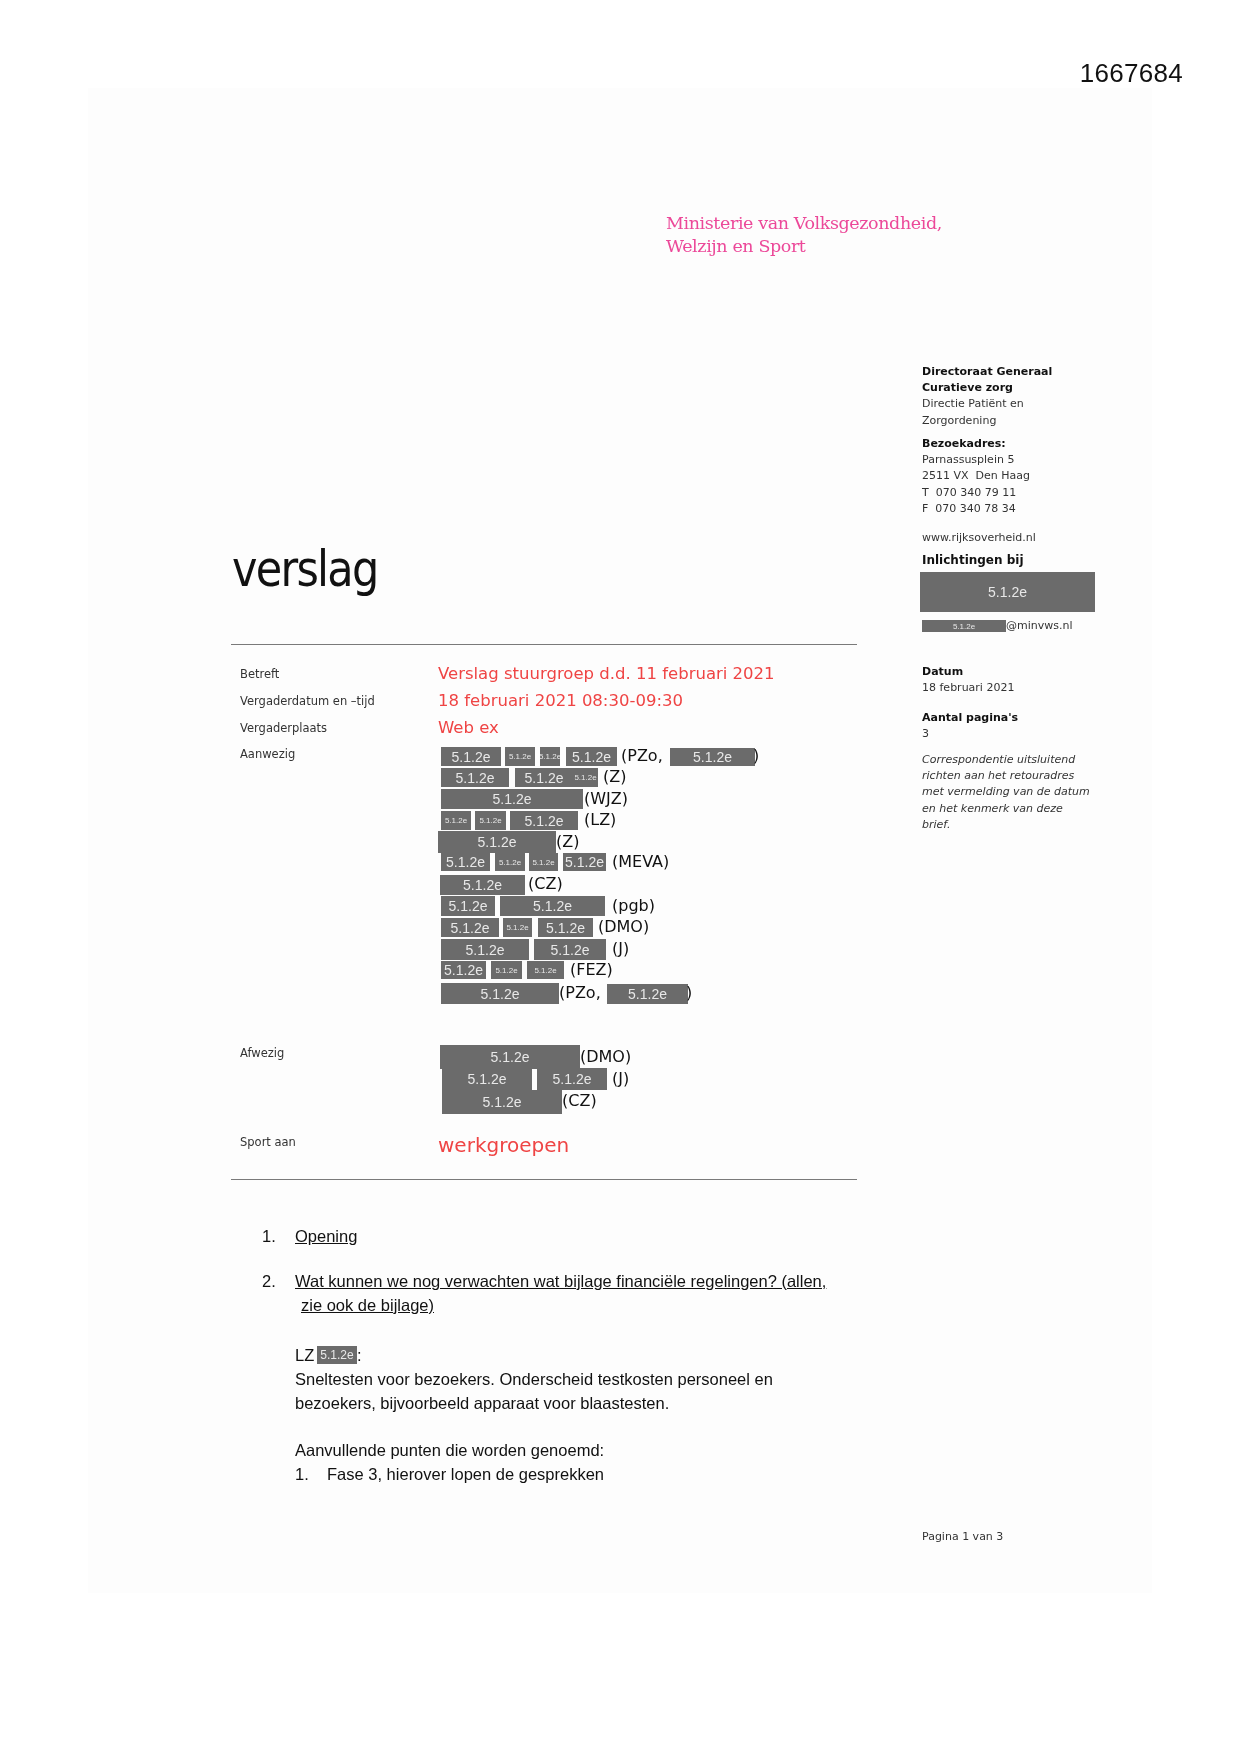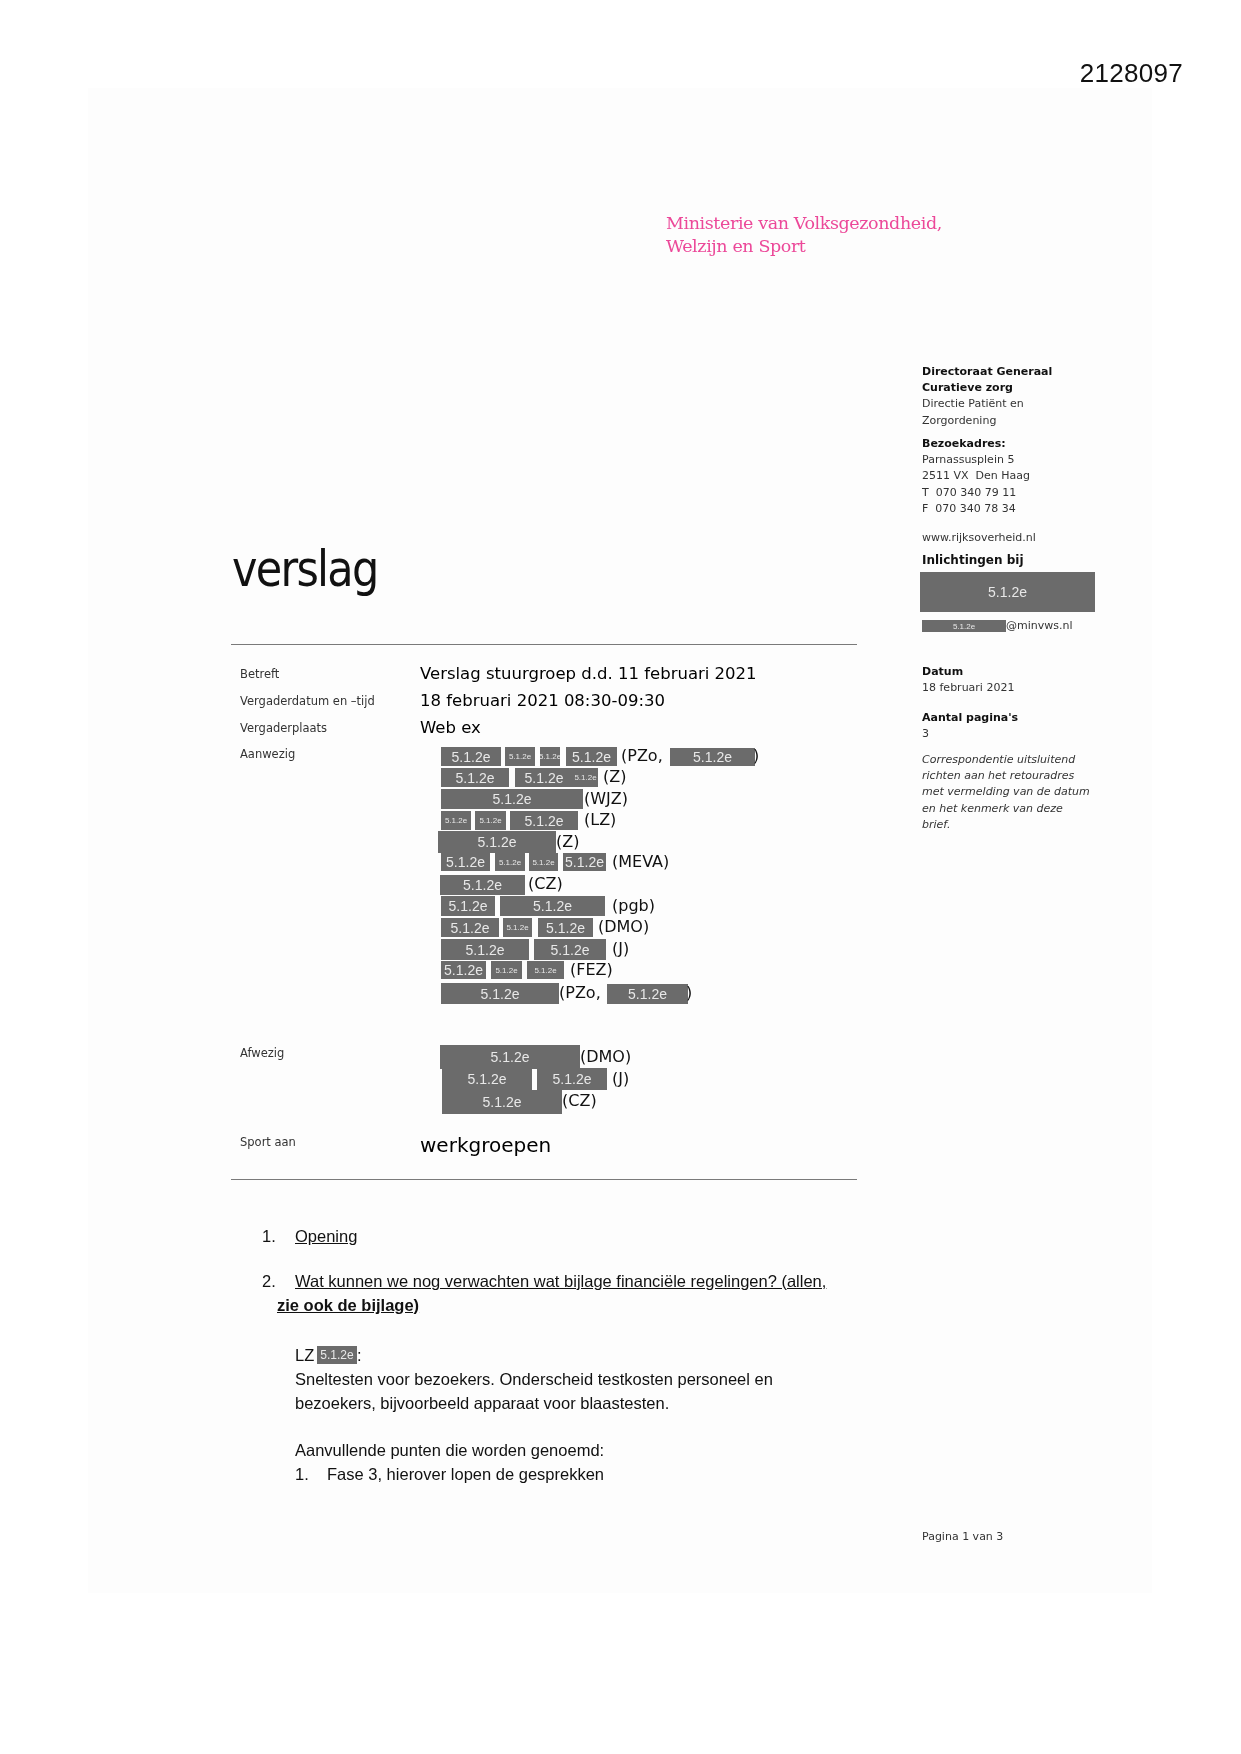--- a/index.html
+++ b/index.html
@@ -26,42 +26,42 @@
     left: 922px; font-size: 11px; line-height: 16.2px; color: #333;
   }
   .side b { color: #111; font-weight: bold; }
   .title {
     left: 232px; top: 540px; font-family: "DejaVu Sans", sans-serif;
     font-size: 50px; font-weight: normal; color: #111; letter-spacing: -2px;
     transform: scaleX(0.86); transform-origin: left top;
   }
   .hr { left: 231px; width: 626px; height: 1px; background: #7a7a7a; }
   .lbl { left: 240px; font-size: 11.5px; color: #333; }
-  .val { left: 420px; font-size: 16.5px; color: #000000; }
+  .val { left: 438px; font-size: 16.5px; color: #ef4444; }
   .red {
     position: absolute; background: #6b6b6b; color: #e8e8e8;
     font-family: "Liberation Sans", sans-serif;
     display: flex; align-items: center; justify-content: center;
     white-space: nowrap; overflow: hidden;
   }
   .rs { font-size: 8px; }
   .rm { font-size: 14px; }
   .tag { position: absolute; font-size: 16px; color: #111; font-family: "DejaVu Sans", sans-serif; }
   .body-text {
     font-family: "Liberation Sans", sans-serif; font-size: 16.5px; color: #111;
   }
   .u { text-decoration: underline; }
   .footer { left: 922px; top: 1530px; font-size: 11px; color: #333; }
 </style>
 </head>
 <body>
 
 <div class="scan"></div>
 
-<div class="abs docid">2128097</div>
+<div class="abs docid">1667684</div>
 
 <div class="abs ministry">
   <div>Ministerie van Volksgezondheid,</div>
   <div>Welzijn en Sport</div>
 </div>
 
 <div class="abs side" style="top:364px;">
   <div><b>Directoraat Generaal</b></div>
   <div><b>Curatieve zorg</b></div>
   <div>Directie Patiënt en</div>
@@ -179,21 +179,21 @@
 
 <div class="abs lbl" style="top:1135px;">Sport aan</div>
 <div class="abs val" style="top:1133px; font-size:20px;">werkgroepen</div>
 <div class="abs hr" style="top:1179px;"></div>
 
 <div class="abs body-text" style="left:262px; top:1227px;">1.</div>
 <div class="abs body-text u" style="left:295px; top:1227px;">Opening</div>
 
 <div class="abs body-text" style="left:262px; top:1272px;">2.</div>
 <div class="abs body-text u" style="left:295px; top:1272px;">Wat kunnen we nog verwachten wat bijlage financiële regelingen? (allen,</div>
-<div class="abs body-text u" style="left:277px; top:1296px;font-weight:bold;">zie ook de bijlage)</div>
+<div class="abs body-text u" style="left:301px; top:1296px;">zie ook de bijlage)</div>
 
 <div class="abs body-text" style="left:295px; top:1346px;">LZ</div>
 <div class="red" style="left:317px;top:1346px;width:40px;height:18px;font-size:12px;">5.1.2e</div>
 <div class="abs body-text" style="left:357px; top:1346px;">:</div>
 
 <div class="abs body-text" style="left:295px; top:1370px;">Sneltesten voor bezoekers. Onderscheid testkosten personeel en</div>
 <div class="abs body-text" style="left:295px; top:1394px;">bezoekers, bijvoorbeeld apparaat voor blaastesten.</div>
 
 <div class="abs body-text" style="left:295px; top:1441px;">Aanvullende punten die worden genoemd:</div>
 <div class="abs body-text" style="left:295px; top:1465px;">1.</div>

